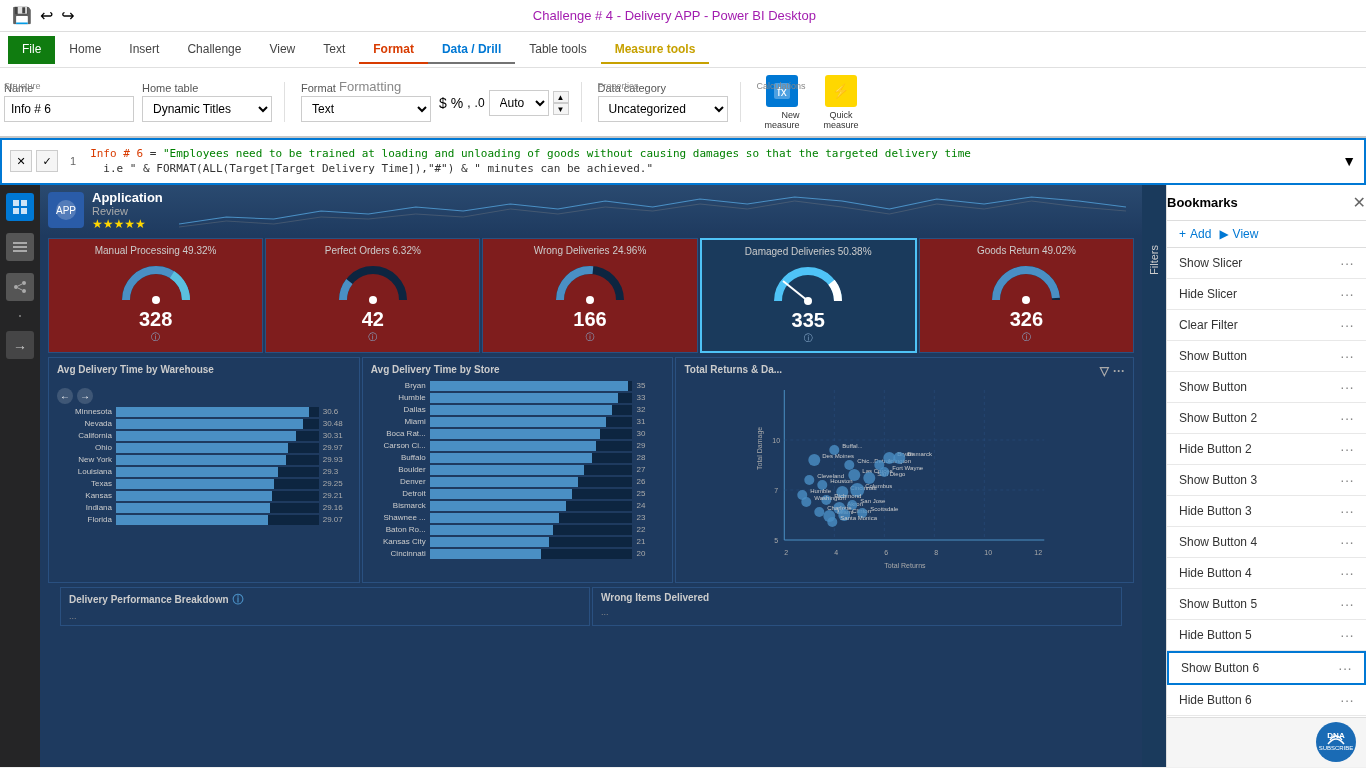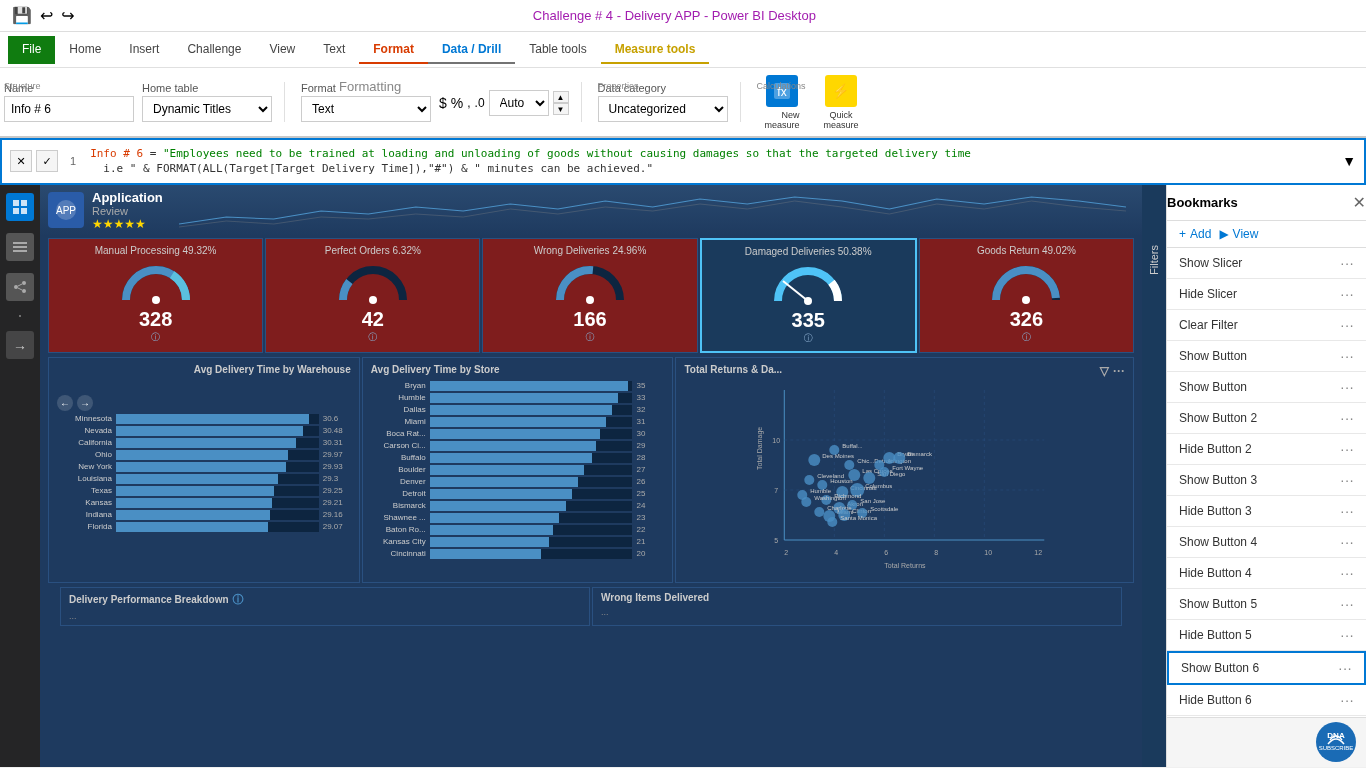--- a/index.html
+++ b/index.html
@@ -475,21 +475,21 @@
           <circle cx="40" cy="40" r="4" fill="#fff"></circle>
         </svg>
         <div class="kpi-value">326</div>
         <div class="kpi-info">ⓘ</div>
       </div>
     </div>
 
     <div style="display:flex;gap:2px;padding:2px 8px;height:230px;">
 
       <div style="flex:1;background:#1e3a5f;border:1px solid #2a5080;padding:6px 8px;overflow:hidden;">
-        <div style="font-size:10px;color:#ccc;margin-bottom:20px;font-weight:600;text-align:right;">Avg Delivery Time by Warehouse</div>
+        <div style="font-size:10px;color:#ccc;margin-bottom:13px;font-weight:600;">Avg Delivery Time by Warehouse</div>
         <div style="display:flex;align-items:center;gap:4px;margin-bottom:3px;">
           <button style="background:rgba(255,255,255,0.15);border:none;color:#fff;width:16px;height:16px;border-radius:50%;cursor:pointer;font-size:10px;display:flex;align-items:center;justify-content:center;">←</button>
           <button style="background:rgba(255,255,255,0.15);border:none;color:#fff;width:16px;height:16px;border-radius:50%;cursor:pointer;font-size:10px;display:flex;align-items:center;justify-content:center;">→</button>
         </div>
         <div class="bar-chart" id="bar-chart-warehouse">
             <div class="bar-row">
     <span class="bar-label">Minnesota</span>
     <div class="bar-outer">
       <div class="bar-inner" style="width:95%"></div>
     </div>

